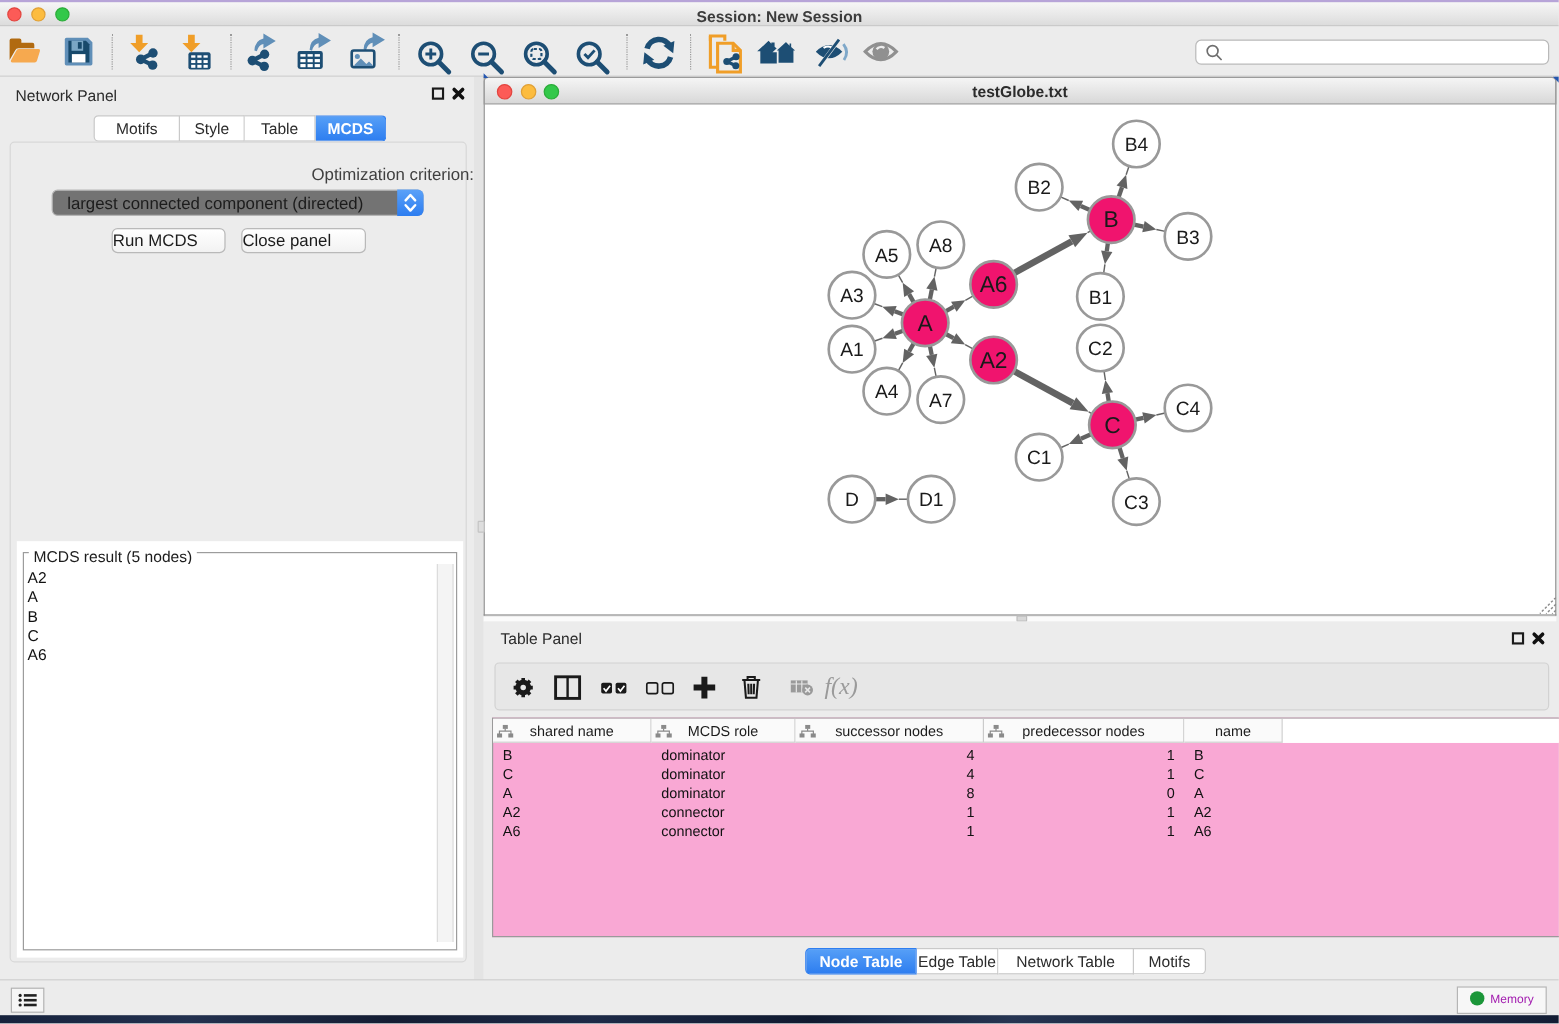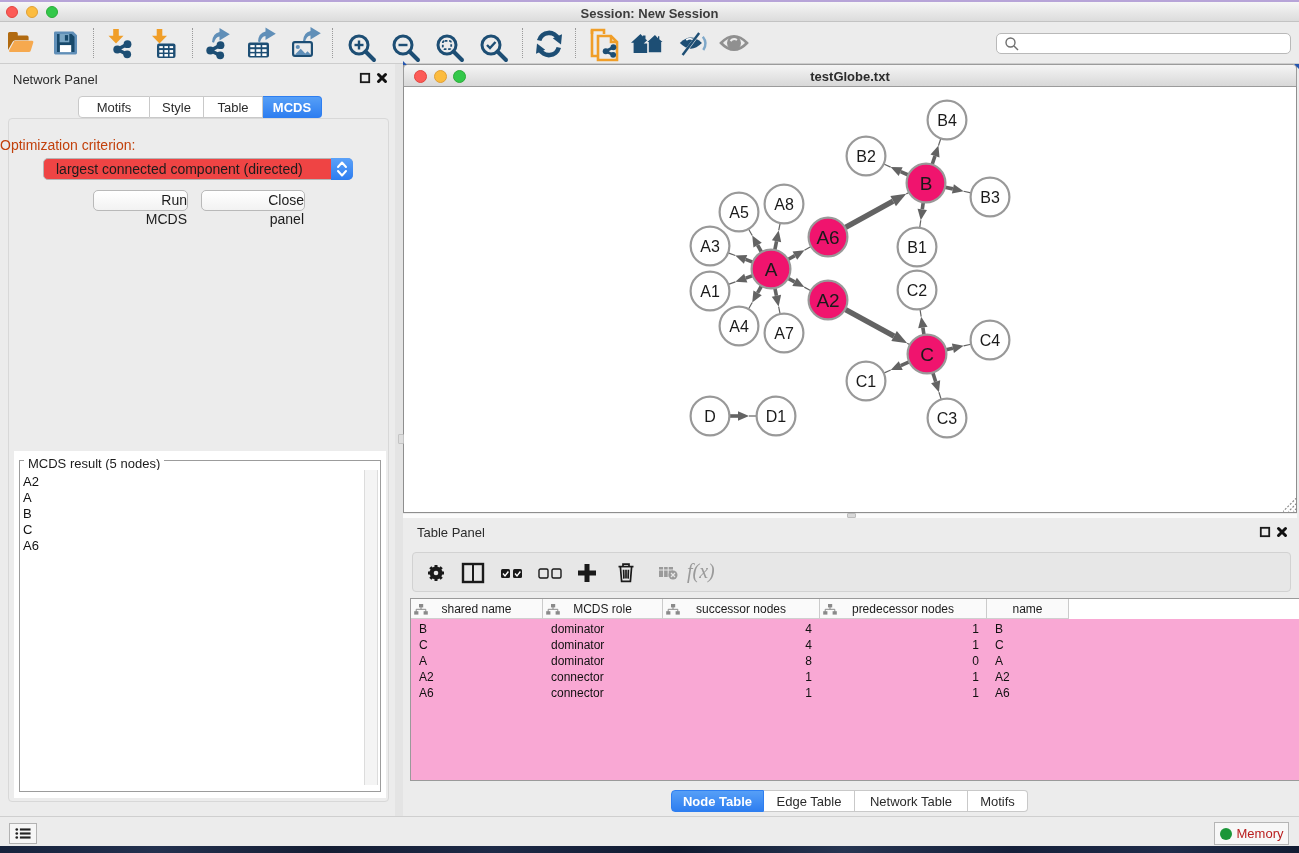--- a/index.html
+++ b/index.html
@@ -16,24 +16,24 @@
 #search { left:996px; top:33px; width:295px; height:21px; background:#fff; border:1px solid #b9b9b9; border-radius:5px; }
 #cpanel { left:0; top:64px; width:395px; height:753px; background:#ececec; }
 #cpTitle { left:13px; top:72px; font-size:13px; color:#2b2b2b; }
 .tabs { display:flex; font-size:13px; color:#2b2b2b; }
 .tab { background:#fff; border:1px solid #c9c9c9; border-left:none; padding:0 14px; height:22px; line-height:21px; text-align:center; }
 .tab.first { border-left:1px solid #c9c9c9; border-radius:4px 0 0 4px; }
 .tab.last { border-radius:0 4px 4px 0; }
 .tab.sel { background:linear-gradient(#569ff7,#2e7ef0); color:#fff; border-color:#2e7ef0;font-weight:bold; }
 #cpTabs { left:78px; top:96px; }
 #cpBody { left:8px; top:118px; width:381px; height:684px; background:#ececec; border:1px solid #d8d8d8; border-radius:4px; }
-#optLabel { left:0; top:137px; width:395px; text-align:left; font-size:14px; color:#c2410c; }
-#combo { left:43px; top:158px; width:310px; height:22px; background:#ef4444; border:1px solid #b5b5b5; border-radius:5px; font-size:14px; color:#1c1c1c; line-height:20px; padding-left:12px; }
+#optLabel { left:0; top:137px; width:395px; text-align:right; font-size:14px; color:#404040; }
+#combo { left:43px; top:158px; width:310px; height:22px; background:#737373; border:1px solid #b5b5b5; border-radius:5px; font-size:14px; color:#1c1c1c; line-height:20px; padding-left:12px; }
 #comboBtn { left:331px; top:158px; width:22px; height:22px; border-radius:0 5px 5px 0; background:linear-gradient(#5ba1f8,#2d7df0); }
-.btn { background:linear-gradient(#ffffff,#f2f2f2); border:1px solid #b9b9b9; border-radius:5px; font-size:14px; color:#1c1c1c; text-align:right;padding-left:32px; }
+.btn { background:linear-gradient(#ffffff,#f2f2f2); border:1px solid #b9b9b9; border-radius:5px; font-size:14px; color:#1c1c1c; text-align:left; }
 #runBtn { left:93px; top:190px; width:95px; height:21px; line-height:19px; }
 #closeBtn { left:201px; top:190px; width:104px; height:21px; line-height:19px; }
 #resultOuter { left:14px; top:451px; width:372px; height:347px; background:#fff; }
 #fieldset { left:19px; top:460px; width:362px; height:332px; border:1px solid #9c9c9c; }
 #legend { left:24px; top:456px; background:#fff; padding:0 4px; font-size:13px; color:#1c1c1c; }
 #list { left:20px; top:470px; width:344px; height:315px; background:#fff; font-size:13px; color:#111; line-height:16px; padding:4px 0 0 3px; }
 #vscroll { left:364px; top:470px; width:14px; height:315px; background:#f4f4f4; border-left:1px solid #dcdcdc; border-right:1px solid #dcdcdc; }
 #divider { left:395px; top:64px; width:8px; height:753px; background:#e4e4e4; }
 #netwin { left:403px; top:64px; width:894px; height:449px; border:1px solid #8e8e8e; border-top:none; background:#fff; }
 #nettitle { left:403px; top:64px; width:894px; height:23px; background:linear-gradient(#f5f5f5,#d8d8d8); border:1px solid #9b9b9b; border-radius:4px 4px 0 0; }
@@ -46,21 +46,21 @@
 .hicon { position:absolute; left:3px; top:5px; }
 .hcell { border-right:1px solid #cbcbcb; border-bottom:1px solid #cfcfcf; background:#fafafa; display:flex; align-items:center; justify-content:center; position:relative; }
 .hfill { flex:1; }
 .trow { display:flex; height:16px; font-size:12px; color:#111; align-items:center; }
 .c1{width:132px;} .c2{width:120px;} .c3{width:157px;} .c4{width:167px;} .c5{width:82px;}
 .tc { padding:0 8px; }
 .num { text-align:right; }
 #btabs { left:671px; top:790px; }
 #statusbar { left:0; top:816px; width:1299px; height:31px; background:#ececec; border-top:1px solid #cfcfcf; }
 #listbtn { left:9px; top:823px; width:28px; height:21px; background:#f6f6f6; border:1px solid #b2b2b2; }
-#membtn { left:1214px; top:822px; width:75px; height:23px; background:#f7f7f7; border:1px solid #b5b5b5; font-size:13px; color:#b91c1c; line-height:21px; text-align:center; }
+#membtn { left:1214px; top:822px; width:75px; height:23px; background:#f7f7f7; border:1px solid #b5b5b5; font-size:10px; color:#a21caf; line-height:21px; text-align:center; }
 #darkstrip { left:0; top:846px; width:1299px; height:7px; background:linear-gradient(90deg,#16223c 0%,#23314f 12%,#141d33 25%,#1d2a47 38%,#101a30 52%,#263552 65%,#15203a 78%,#1f2c4a 90%,#121c33 100%); }
 </style>
 </head>
 <body>
 <div class="abs" id="purple"></div>
 <div class="abs" id="titlebar"></div>
 <div class="abs tl" style="left:6px;top:6px;background:#fc5b57;border:1px solid #e2453f;"></div>
 <div class="abs tl" style="left:26px;top:6px;background:#fcbc3f;border:1px solid #e0a036;"></div>
 <div class="abs tl" style="left:46px;top:6px;background:#33c84a;border:1px solid #2bac39;"></div>
 <div class="abs" id="title">Session: New Session</div>
@@ -518,21 +518,21 @@
   <div class="trow">
       <div class="tc c1">A6</div>
       <div class="tc c2">connector</div>
       <div class="tc c3 num">1</div>
       <div class="tc c4 num">1</div>
       <div class="tc c5">A6</div>
     </div>
 </div>
 <div class="abs tabs" id="btabs">
   <div class="tab first sel" style="width:93px;padding:0;">Node Table</div>
-  <div class="tab" style="width:91px;padding:0;">Edge Table</div>
+  <div class="tab" style="width:68px;padding:0;">Edge Table</div>
   <div class="tab" style="width:113px;padding:0;">Network Table</div>
   <div class="tab last" style="width:60px;padding:0;">Motifs</div>
 </div>
 
 <div class="abs" id="statusbar"></div>
 <div class="abs" id="listbtn">
   <svg width="16" height="13" style="position:absolute;left:5px;top:3px;" viewBox="0 0 18 14">
     <circle cx="2" cy="2.5" r="1.5" fill="#222"></circle>
       <circle cx="2" cy="7" r="1.5" fill="#222"></circle>
       <circle cx="2" cy="11.5" r="1.5" fill="#222"></circle>

